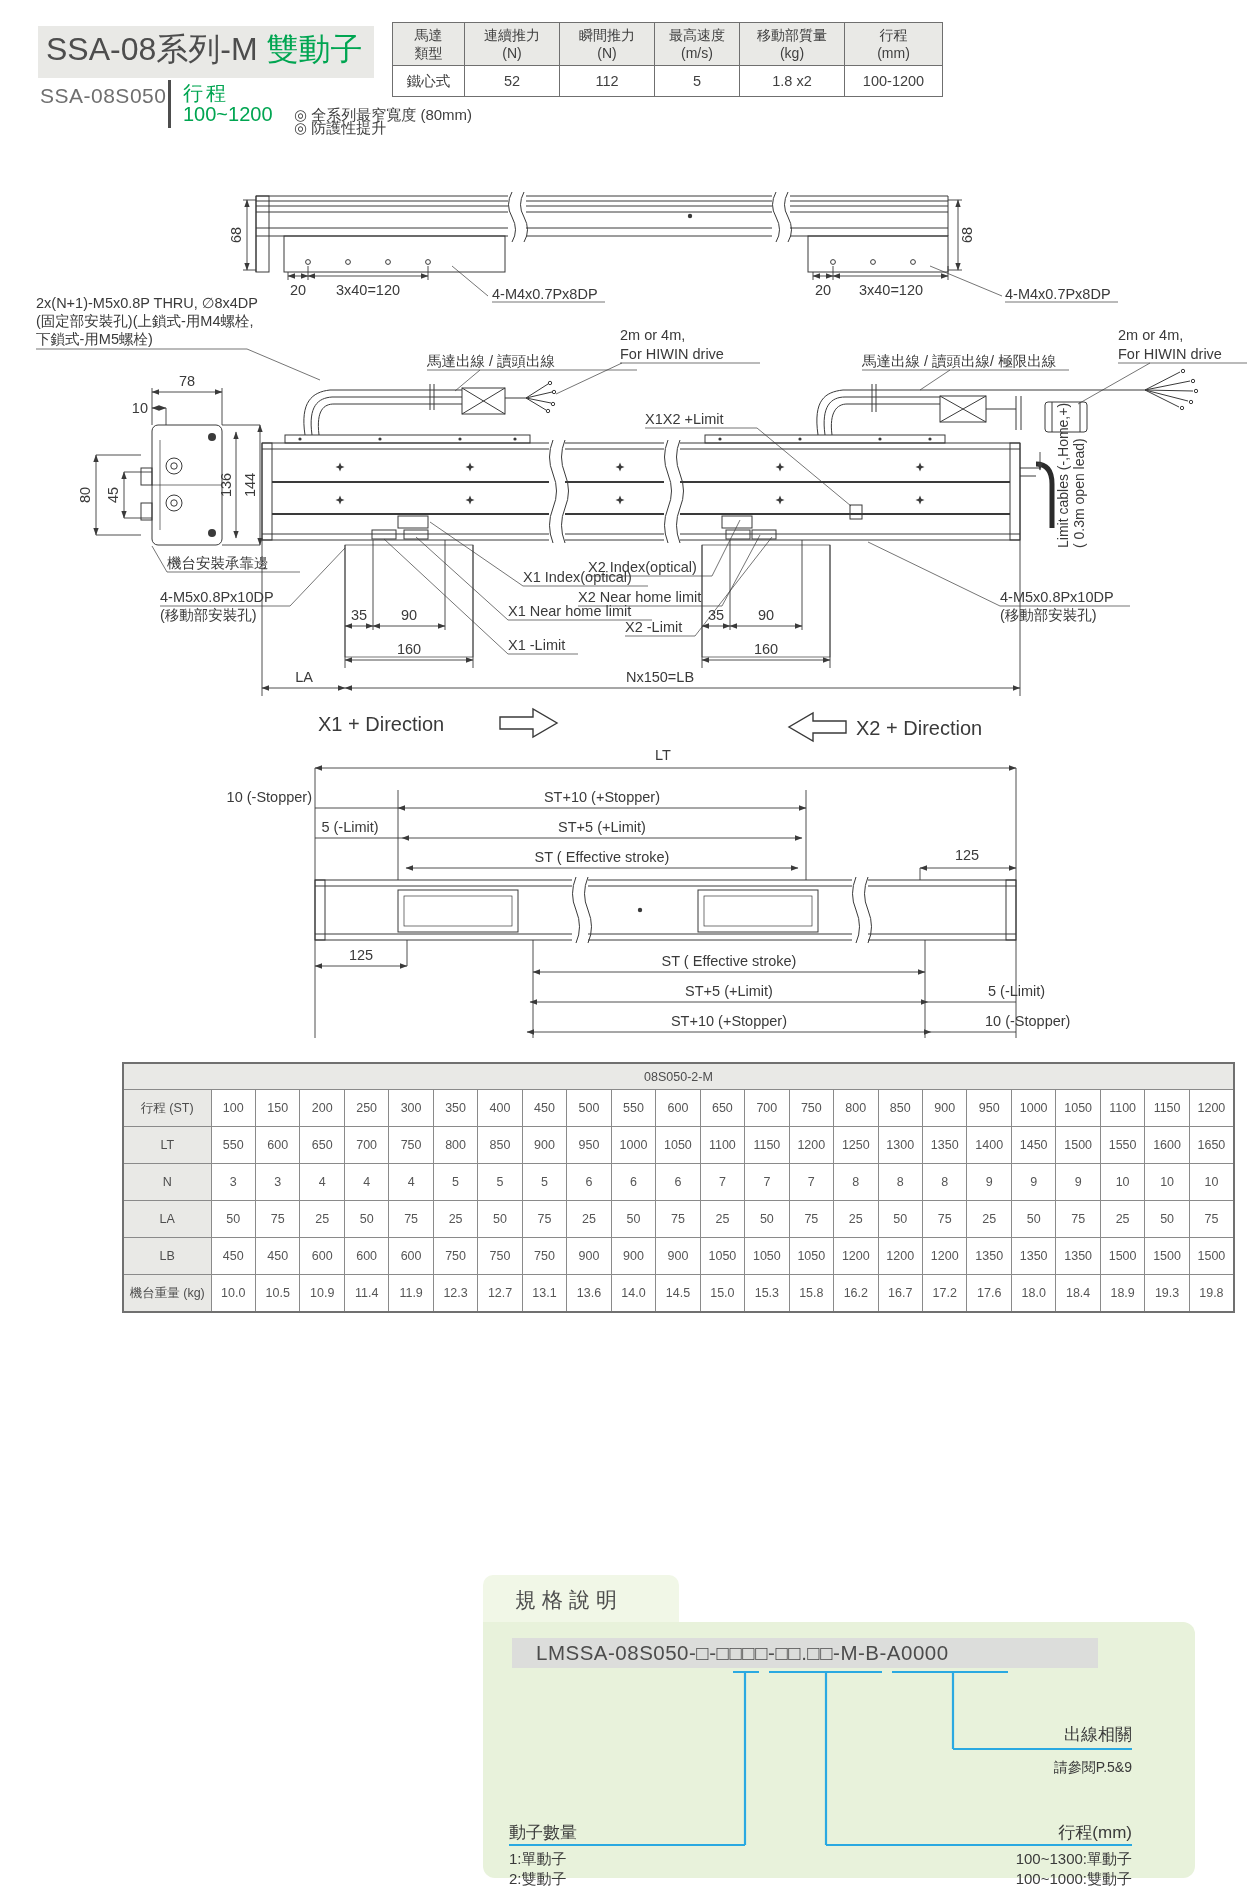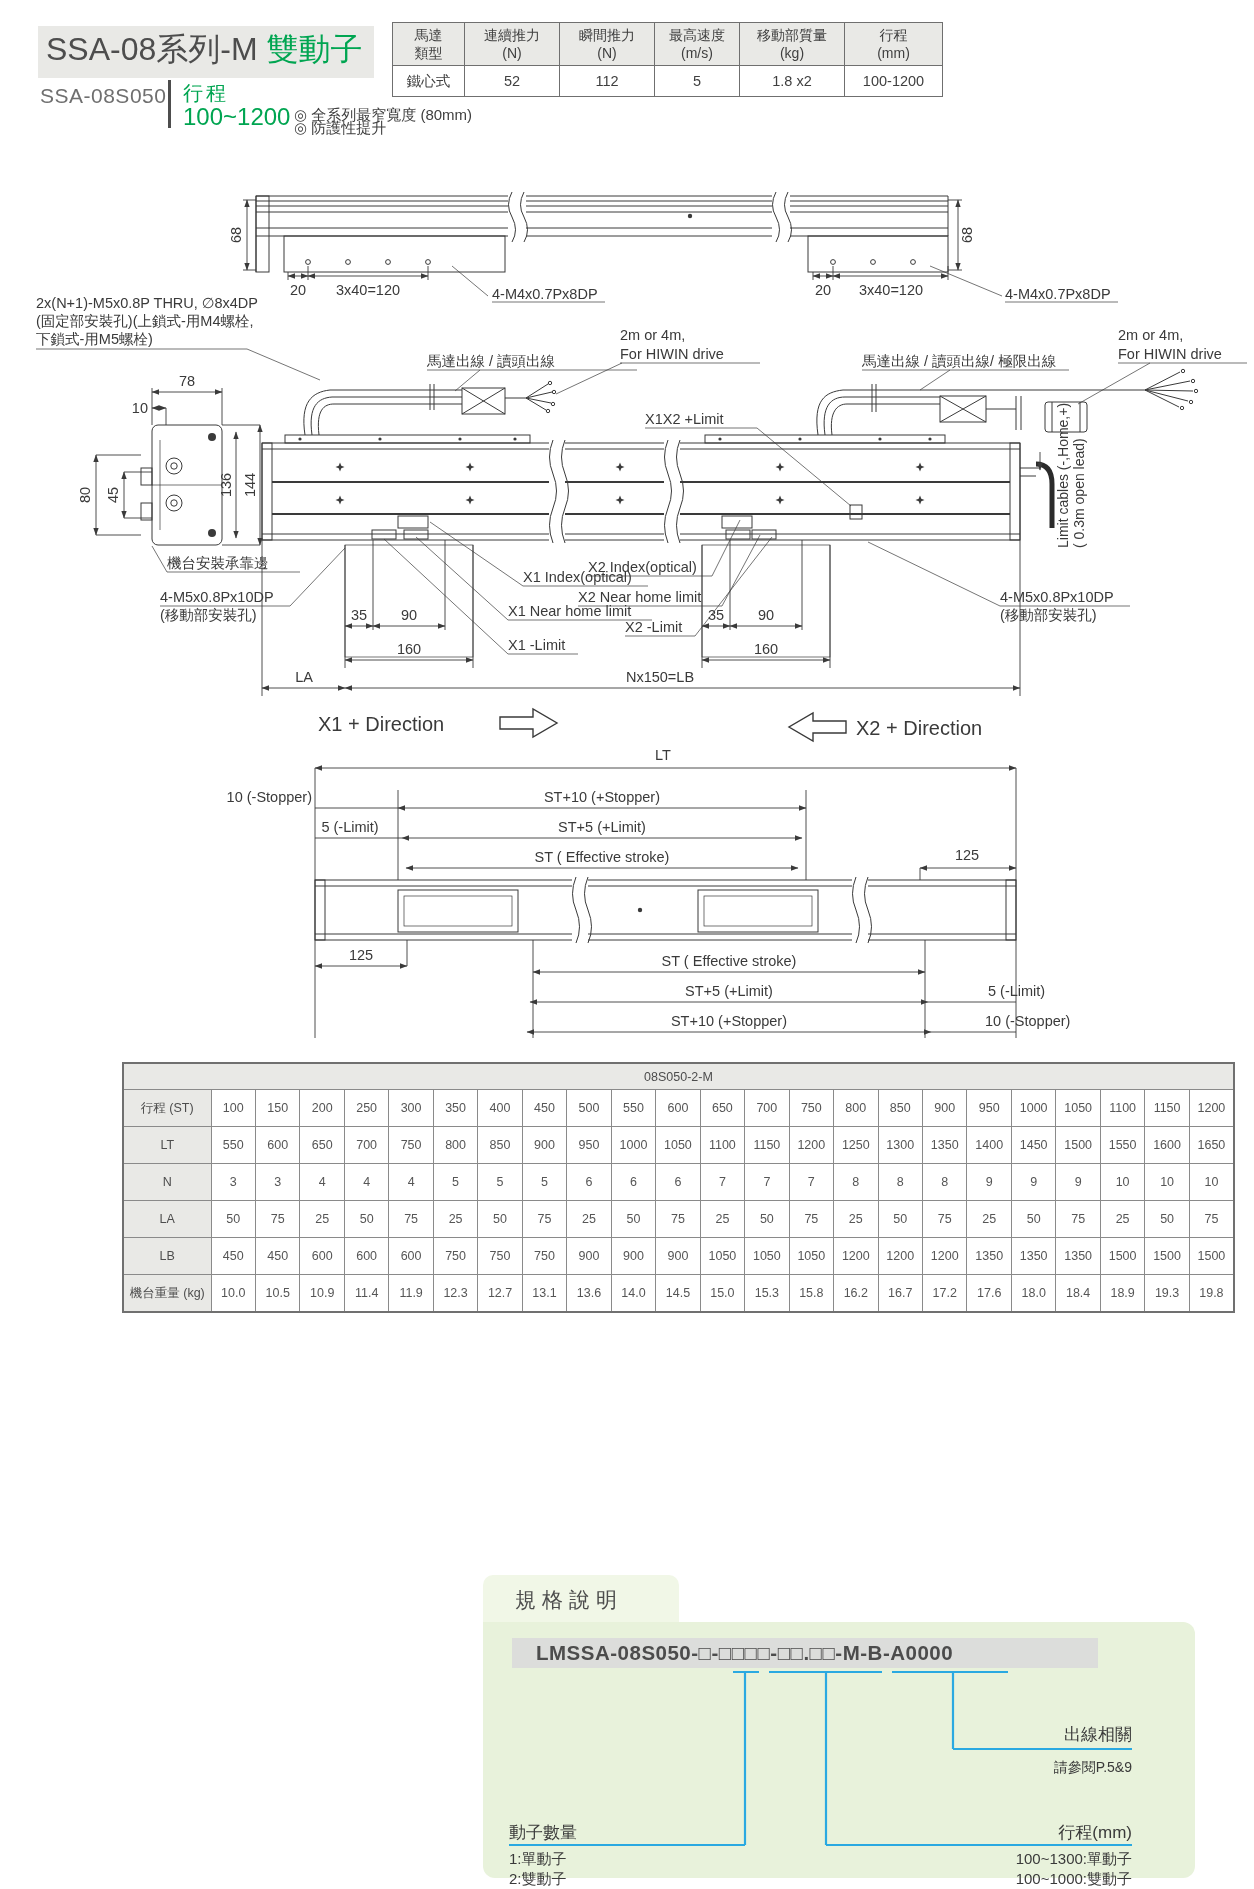--- a/index.html
+++ b/index.html
@@ -13,21 +13,21 @@
   
   .title-block {
     left:38px; top:26px; height:52px; background:#e9e9e6;
     font-size:32px; line-height:46px; color:#4d4d4d;
     padding:0 12px 0 8px; white-space:nowrap;
   }
   .title-highlight { color:#00a551; }
   .model-name { left:40px; top:84px; font-size:21px; color:#6f6f6f; letter-spacing:.5px; }
   .hdr-divider { left:168px; top:80px; width:2.5px; height:48px; background:#4d4d4d; }
   .stroke-label { left:183px; top:80px; font-size:20px; color:#00a551; letter-spacing:3px; }
-  .stroke-range { left:183px; top:103px; font-size:24px; color:#00a551; }
+  .stroke-range { left:183px; top:103px; font-size:20px; color:#00a551; }
   .feature-1 { left:294px; top:84px;  font-size:15px; color:#3f3f3f;margin-top:35px; }
   .feature-2 { left:294px; top:106px; font-size:15px; color:#3f3f3f; }
 
   
   .spec-table-wrap { left:392px; top:22px; }
   table.spec { border-collapse:collapse; table-layout:fixed; }
   table.spec th, table.spec td { border:1px solid #6f6f6f; text-align:center; vertical-align:middle; }
   table.spec th { background:#e9e9e6; font-weight:normal; font-size:14px; height:40px; line-height:1.3; color:#3f3f3f; }
   table.spec td { background:#ffffff; font-size:14.5px; height:28px; color:#3f3f3f; }
 
@@ -39,21 +39,21 @@
   table.dim td.ttl { background:#e9e9e6; height:25px; font-size:12.5px; color:#4d4d4d; }
   table.dim td.rh  { background:#e9e9e6; color:#4d4d4d; }
 
   
   .spec-tab   { left:483px; top:1575px; width:196px; height:47px; background:#f1f7e7;
                 border-radius:10px 10px 0 0; font-size:21px; color:#4c4c4c;
                 letter-spacing:6px; line-height:50px; padding-left:32px; box-sizing:border-box; }
   .spec-panel { left:483px; top:1622px; width:712px; height:256px; background:#e8f2db;
                 border-radius:0 12px 12px 12px; }
   .model-bar  { left:512px; top:1638px; width:586px; height:30px; background:#dcdddb;
-                font-size:20.5px; font-weight:bold; color:#4c4c4c; line-height:30px;
+                font-size:20.5px; font-weight:normal; color:#4c4c4c; line-height:30px;
                 padding-left:24px; box-sizing:border-box; letter-spacing:.5px; white-space:nowrap; }
 
   svg { position:absolute; left:0; }
   svg text { font-family:"Liberation Sans","DejaVu Sans",sans-serif; fill:#3a3a3a; }
   .ln   { stroke:#3a3a3a; stroke-width:1; fill:none; }
   .ln2  { stroke:#3a3a3a; stroke-width:2.2; fill:none; }
   .thn  { stroke:#3a3a3a; stroke-width:.7; fill:none; }
   .wht  { fill:#ffffff; stroke:none; }
   .dim  { stroke:#3a3a3a; stroke-width:.9; fill:none; }
   .blue { stroke:#2aa9e1; stroke-width:2.2; fill:none; }

